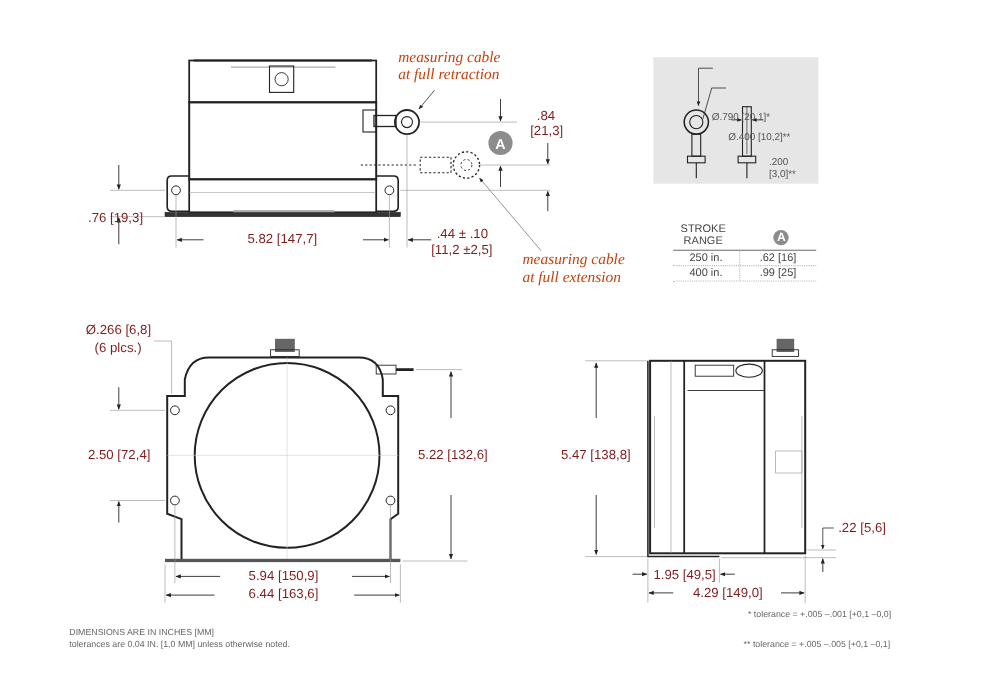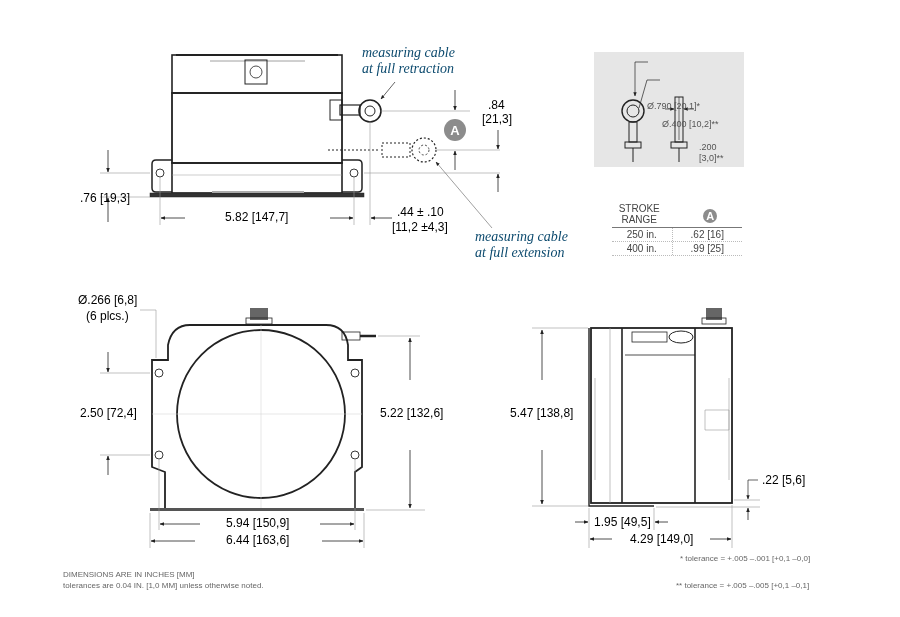--- a/index.html
+++ b/index.html
@@ -1,19 +1,19 @@
 <!DOCTYPE html>
 <html><head>
 <meta charset="utf-8">
 <style>
   html, body { margin:0; padding:0; background:#ffffff; }
   body { width:900px; height:617px; position:relative; overflow:hidden; font-family:"Liberation Sans", sans-serif; color:#333; }
   #drawing { position:absolute; left:0; top:0; width:900px; height:617px; }
-  .lbl { position:absolute; font-family:"Liberation Sans", sans-serif; font-size:12px; color:#000000; white-space:nowrap; line-height:15px; }
-  .ital { font-family:"Liberation Serif", serif; font-style:italic; font-size:14px; color:#0c4a6e; line-height:16px; }
+  .lbl { position:absolute; font-family:"Liberation Sans", sans-serif; font-size:12px; color:#7f1d1d; white-space:nowrap; line-height:15px; }
+  .ital { font-family:"Liberation Serif", serif; font-style:italic; font-size:14px; color:#c2410c; line-height:16px; }
   .small { font-size:9px; color:#555; line-height:11px;margin-top:44px; }
   .note { font-size:8px; color:#666; line-height:11px; }
   .tbl { position:absolute; left:612px; top:203px; width:130px; font-size:10px; color:#444; }
   .tbl .hdr { display:flex; border-bottom:1.5px solid #777; padding-bottom:2px;gap:12px; }
   .tbl .row { display:flex; border-bottom:1px dotted #bbb; height:13px; line-height:13px; }
   .tbl .c1 { width:60px; text-align:center; }
   .tbl .c2 { width:70px; text-align:center; border-left:1px dotted #bbb; }
   .badgeA { display:inline-block; width:14px; height:14px; border-radius:50%; background:#8c8c8c; color:#fff; font-weight:bold; font-size:11px; line-height:14px; text-align:center; }
 </style>
 </head>
@@ -169,21 +169,21 @@
 </svg>
 
 <div class="lbl ital" style="left:362px;top:45px;">measuring cable</div>
 <div class="lbl ital" style="left:362px;top:61px;">at full retraction</div>
 <div class="lbl" style="left:488px;top:98px;">.84</div>
 <div class="lbl" style="left:482px;top:112px;">[21,3]</div>
 <div class="lbl" style="left:449px;top:123px;width:12px;text-align:center;color:#fff;font-weight:bold;font-size:13px;">A</div>
 <div class="lbl" style="left:80px;top:191px;">.76 [19,3]</div>
 <div class="lbl" style="left:225px;top:210px;">5.82 [147,7]</div>
 <div class="lbl" style="left:397px;top:205px;">.44 ± .10</div>
-<div class="lbl" style="left:392px;top:220px;">[11,2 ±4,3]</div>
+<div class="lbl" style="left:392px;top:220px;">[11,2 ±2,5]</div>
 <div class="lbl ital" style="left:475px;top:229px;">measuring cable</div>
 <div class="lbl ital" style="left:475px;top:245px;">at full extension</div>
 
 <div class="lbl small" style="left:647px;top:57px;">Ø.790 [20,1]*</div>
 <div class="lbl small" style="left:662px;top:75px;">Ø.400 [10,2]**</div>
 <div class="lbl small" style="left:699px;top:98px;">.200</div>
 <div class="lbl small" style="left:699px;top:109px;">[3,0]**</div>
 
 <div class="tbl">
   <div class="hdr">

